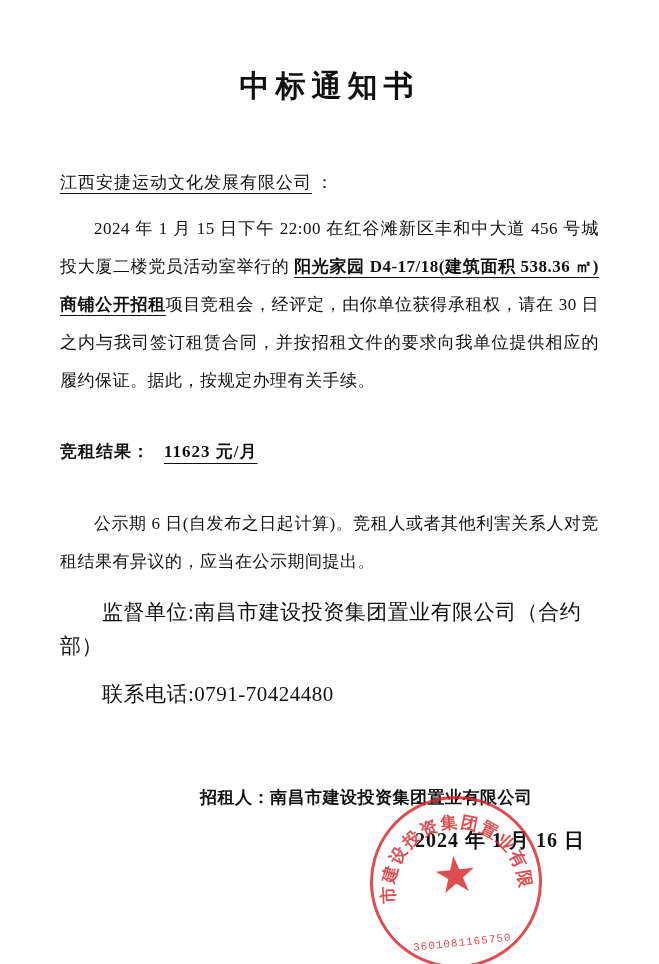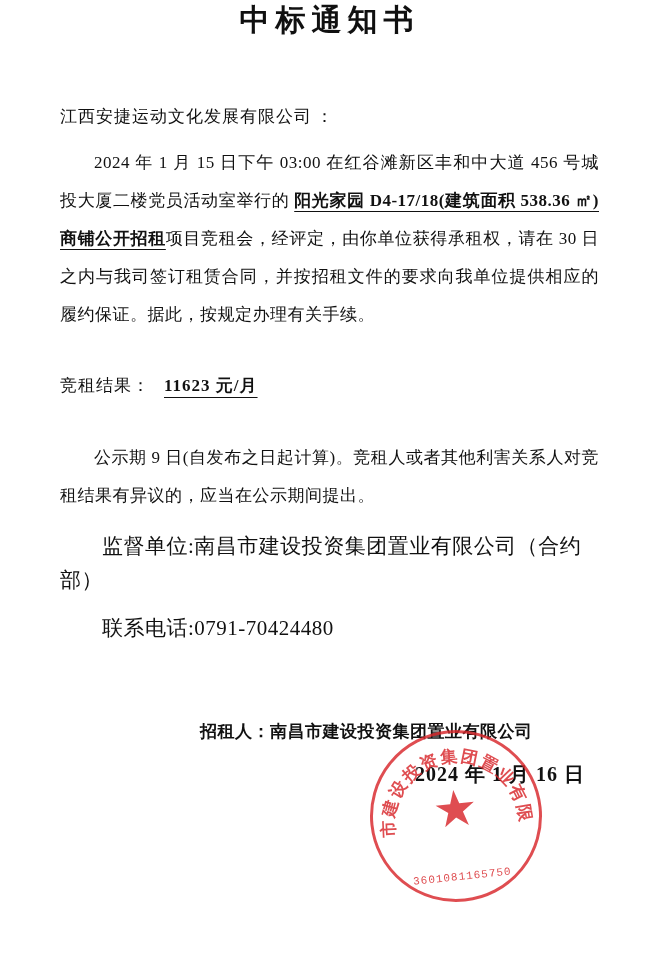--- a/index.html
+++ b/index.html
@@ -20,31 +20,33 @@
     width: 659px;
     height: 964px;
     box-sizing: border-box;
     padding: 0 60px;
   }
   .doc-title {
     text-align: center;
     font-size: 30px;
     font-weight: bold;
     letter-spacing: 6px;
+    margin-top: 66px;
     margin-bottom: 0;
     font-family: "Liberation Serif", "DejaVu Serif", serif;
     color: #101010;
   }
   .addressee {
     margin-top: 64px;
     font-size: 17px;
     letter-spacing: 1px;
     white-space: nowrap;
   }
   .addressee .u {
+    text-decoration: underline;
     text-underline-offset: 5px;
     padding-right: 4px;
   }
   .body-para {
     margin-top: 16px;
     font-size: 17px;
     line-height: 38px;
     text-align: justify;
     text-justify: inter-ideograph;
     letter-spacing: 0.5px;
@@ -57,21 +59,21 @@
     text-decoration: underline;
     text-underline-offset: 5px;
   }
   .result-row {
     margin-top: 40px;
     font-size: 17px;
     font-weight: bold;
     letter-spacing: 1px;
   }
   .result-row .label {
-    font-weight: normal;
+    font-weight: bold;
   }
   .result-row .value {
     text-decoration: underline;
     text-underline-offset: 6px;
     padding: 0 10px 0 14px;
     font-weight: bold;
   }
   .notice-block {
     margin-top: 42px;
   }
@@ -152,28 +154,28 @@
 
 <div class="page">
 
   <div class="doc-title">中标通知书</div>
 
   <div class="addressee">
     <span class="u">江西安捷运动文化发展有限公司</span><span>：</span>
   </div>
 
   <div class="body-para indent">
-    <span>2024 年 1 月 15 日下午 03:00 在红谷滩新区丰和中大道 456 号城投大厦二楼党员活动室举行的 </span><span class="u-bold">阳光家园 D4-17/18(建筑面积 538.36 ㎡)商铺公开招租</span><span>项目竞租会，经评定，由你单位获得承租权，请在 30 日之内与我司签订租赁合同，并按招租文件的要求向我单位提供相应的履约保证。据此，按规定办理有关手续。</span>
+    <span>2024 年 1 月 15 日下午 22:00 在红谷滩新区丰和中大道 456 号城投大厦二楼党员活动室举行的 </span><span class="u-bold">阳光家园 D4-17/18(建筑面积 538.36 ㎡)商铺公开招租</span><span>项目竞租会，经评定，由你单位获得承租权，请在 30 日之内与我司签订租赁合同，并按招租文件的要求向我单位提供相应的履约保证。据此，按规定办理有关手续。</span>
   </div>
 
   <div class="result-row">
     <span class="label">竞租结果：</span><span class="value">11623 元/月</span>
   </div>
 
-  <div class="body-para indent notice-block">公示期 9 日(自发布之日起计算)。竞租人或者其他利害关系人对竞租结果有异议的，应当在公示期间提出。</div>
+  <div class="body-para indent notice-block">公示期 6 日(自发布之日起计算)。竞租人或者其他利害关系人对竞租结果有异议的，应当在公示期间提出。</div>
 
   <div class="info-line indent">监督单位:南昌市建设投资集团置业有限公司（合约部）</div>
   <div class="info-line indent">联系电话:0791-70424480</div>
 
   <div class="signature">
     <div>招租人：南昌市建设投资集团置业有限公司</div>
     <div class="sign-date">2024 年 1 月 16 日</div>
   </div>
 
   <div class="seal">

